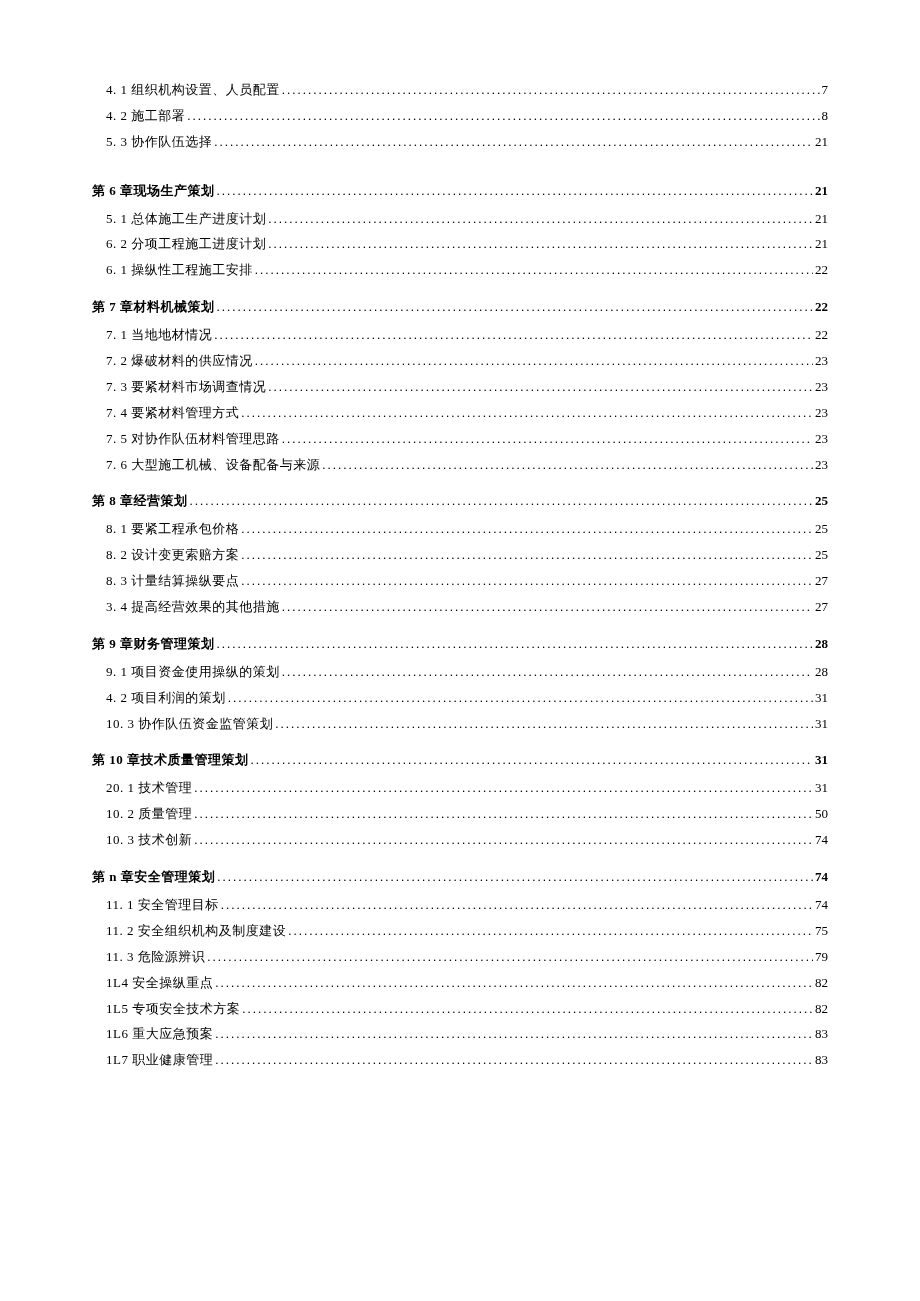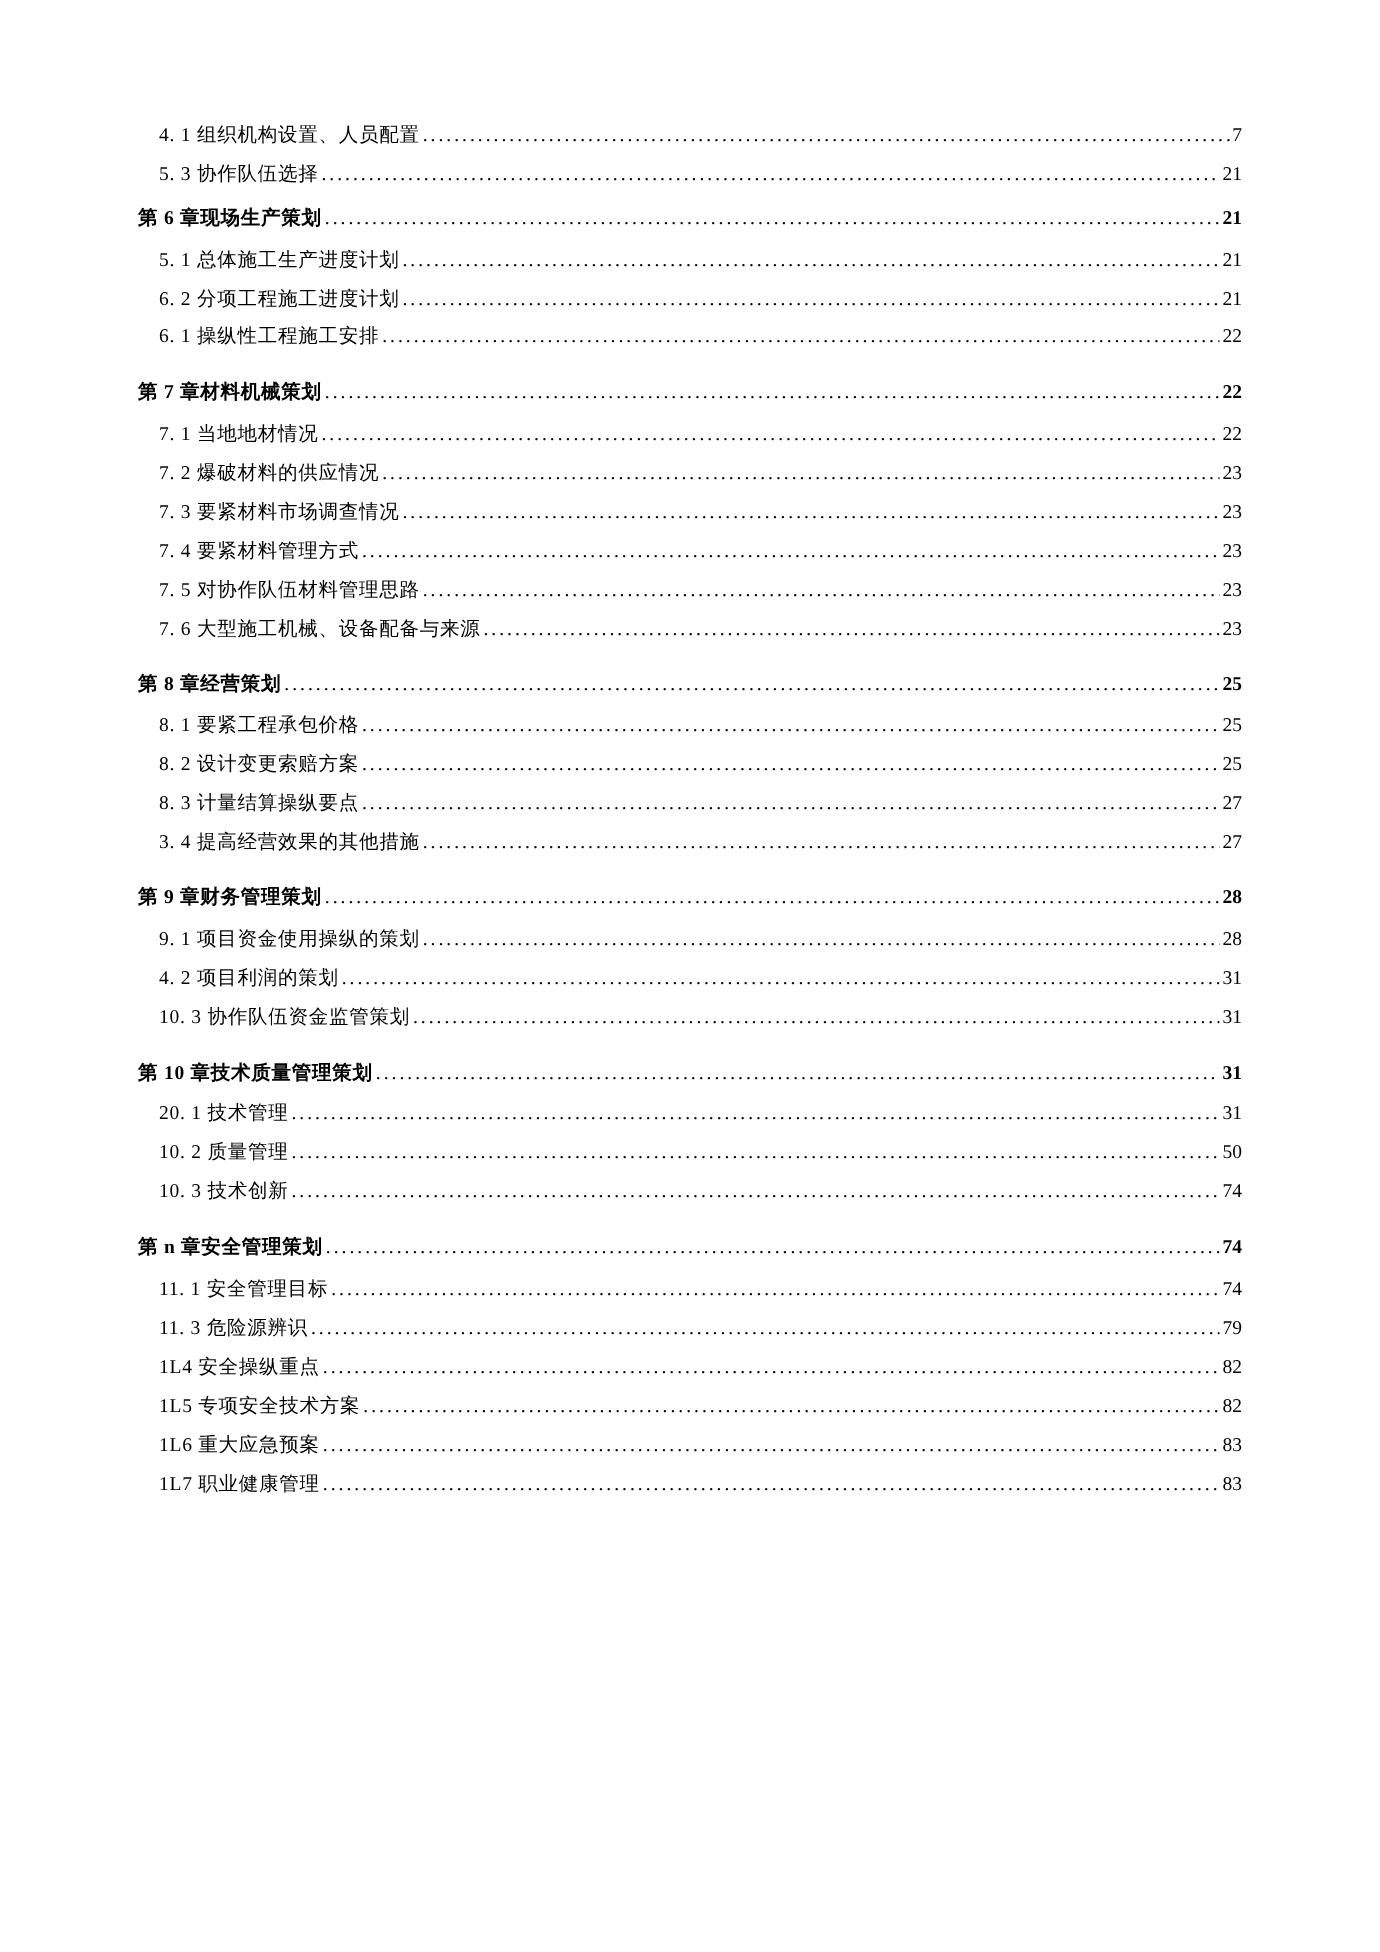--- a/index.html
+++ b/index.html
@@ -14,21 +14,21 @@
     }
     .toc { width: 100%; }
     .toc-line {
       display: flex;
       align-items: baseline;
       margin-bottom: 9px;
       line-height: 1.3;
       white-space: nowrap;
     }
     .toc-line.chapter { font-weight: bold; margin-top: 20px; margin-bottom: 11px; }
-    .toc-line.first-chapter { margin-top: 12px; }
+    .toc-line.first-chapter { margin-top: 32px; }
     .toc-line.sub { padding-left: 14px; justify-content: space-between; }
     .toc-label { flex: 0 0 auto; letter-spacing: 0.5px; }
     .toc-dots {
       flex: 1 1 auto;
       overflow: hidden;
       letter-spacing: 2px;
       margin: 0 2px;
     }
     .toc-dots::after {
       content: "....................................................................................................................................................................................";
@@ -39,20 +39,25 @@
 </head>
 <body>
 
 <div class="toc" id="toc-root">
     <div class="toc-line sub">
       <span class="toc-label">4. 1   组织机构设置、人员配置</span>
       <span class="toc-dots"></span>
       <span class="toc-page">7</span>
     </div>
     <div class="toc-line sub">
+      <span class="toc-label">4. 2   施工部署 </span>
+      <span class="toc-dots"></span>
+      <span class="toc-page">8</span>
+    </div>
+    <div class="toc-line sub">
       <span class="toc-label">5.   3 协作队伍选择 </span>
       <span class="toc-dots"></span>
       <span class="toc-page">21</span>
     </div>
     <div class="toc-line chapter first-chapter">
       <span class="toc-label">第 6 章现场生产策划</span>
       <span class="toc-dots"></span>
       <span class="toc-page">21</span>
     </div>
     <div class="toc-line sub">
@@ -172,20 +177,25 @@
     </div>
     <div class="toc-line chapter">
       <span class="toc-label">第 n 章安全管理策划 </span>
       <span class="toc-dots"></span>
       <span class="toc-page">74</span>
     </div>
     <div class="toc-line sub">
       <span class="toc-label">11. 1 安全管理目标</span>
       <span class="toc-dots"></span>
       <span class="toc-page">74</span>
+    </div>
+    <div class="toc-line sub">
+      <span class="toc-label">11. 2 安全组织机构及制度建设 </span>
+      <span class="toc-dots"></span>
+      <span class="toc-page">75</span>
     </div>
     <div class="toc-line sub">
       <span class="toc-label">11. 3 危险源辨识 </span>
       <span class="toc-dots"></span>
       <span class="toc-page">79</span>
     </div>
     <div class="toc-line sub">
       <span class="toc-label">1L4 安全操纵重点 </span>
       <span class="toc-dots"></span>
       <span class="toc-page">82</span>

